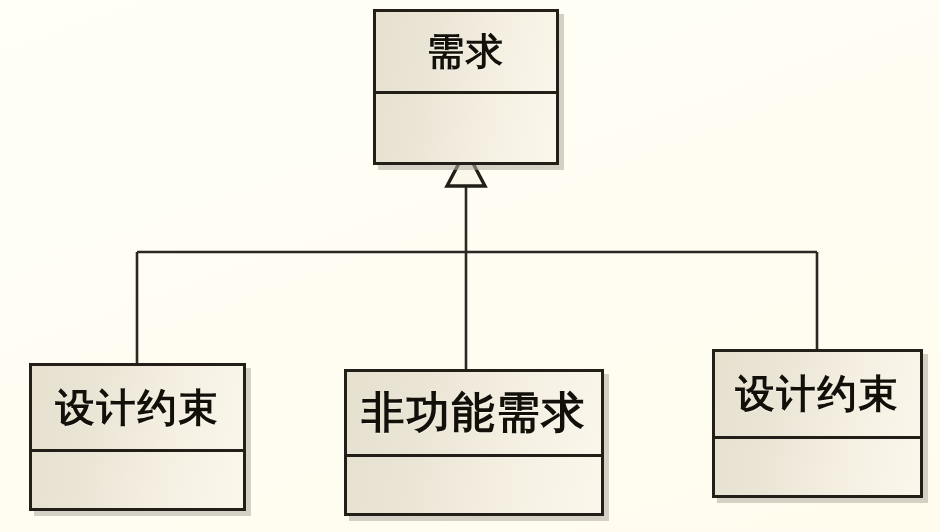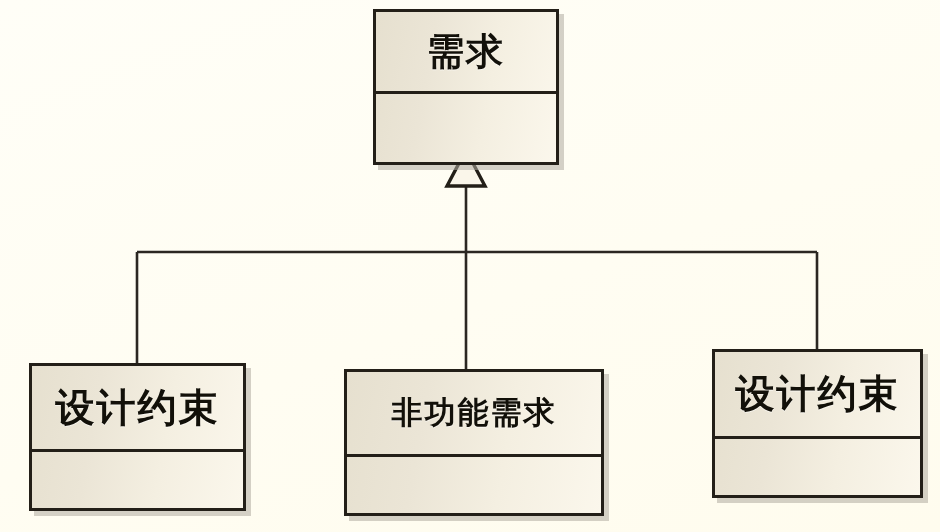--- a/index.html
+++ b/index.html
@@ -60,21 +60,21 @@
   
   #class-root        { left: 373px; top: 9px;   width: 186px; height: 156px; }
   #class-root .uml-name { height: 82px; font-size: 37px; }
   #class-root .uml-attrs { height: 53px; }
 
   #class-functional  { left: 29px;  top: 363px; width: 217px; height: 148px; }
   #class-functional .uml-name { height: 86px; font-size: 39px; }
   #class-functional .uml-attrs { height: 59px; }
 
   #class-nonfunctional { left: 344px; top: 369px; width: 260px; height: 147px; }
-  #class-nonfunctional .uml-name { height: 85px; font-size: 31px; }
+  #class-nonfunctional .uml-name { height: 85px; font-size: 43px; }
   #class-nonfunctional .uml-attrs { height: 59px; }
 
   #class-constraint  { left: 712px; top: 349px; width: 211px; height: 149px; }
   #class-constraint .uml-name { height: 87px; font-size: 39px; }
   #class-constraint .uml-attrs { height: 59px; }
 </style>
 </head>
 <body>
 
 <div id="canvas">

